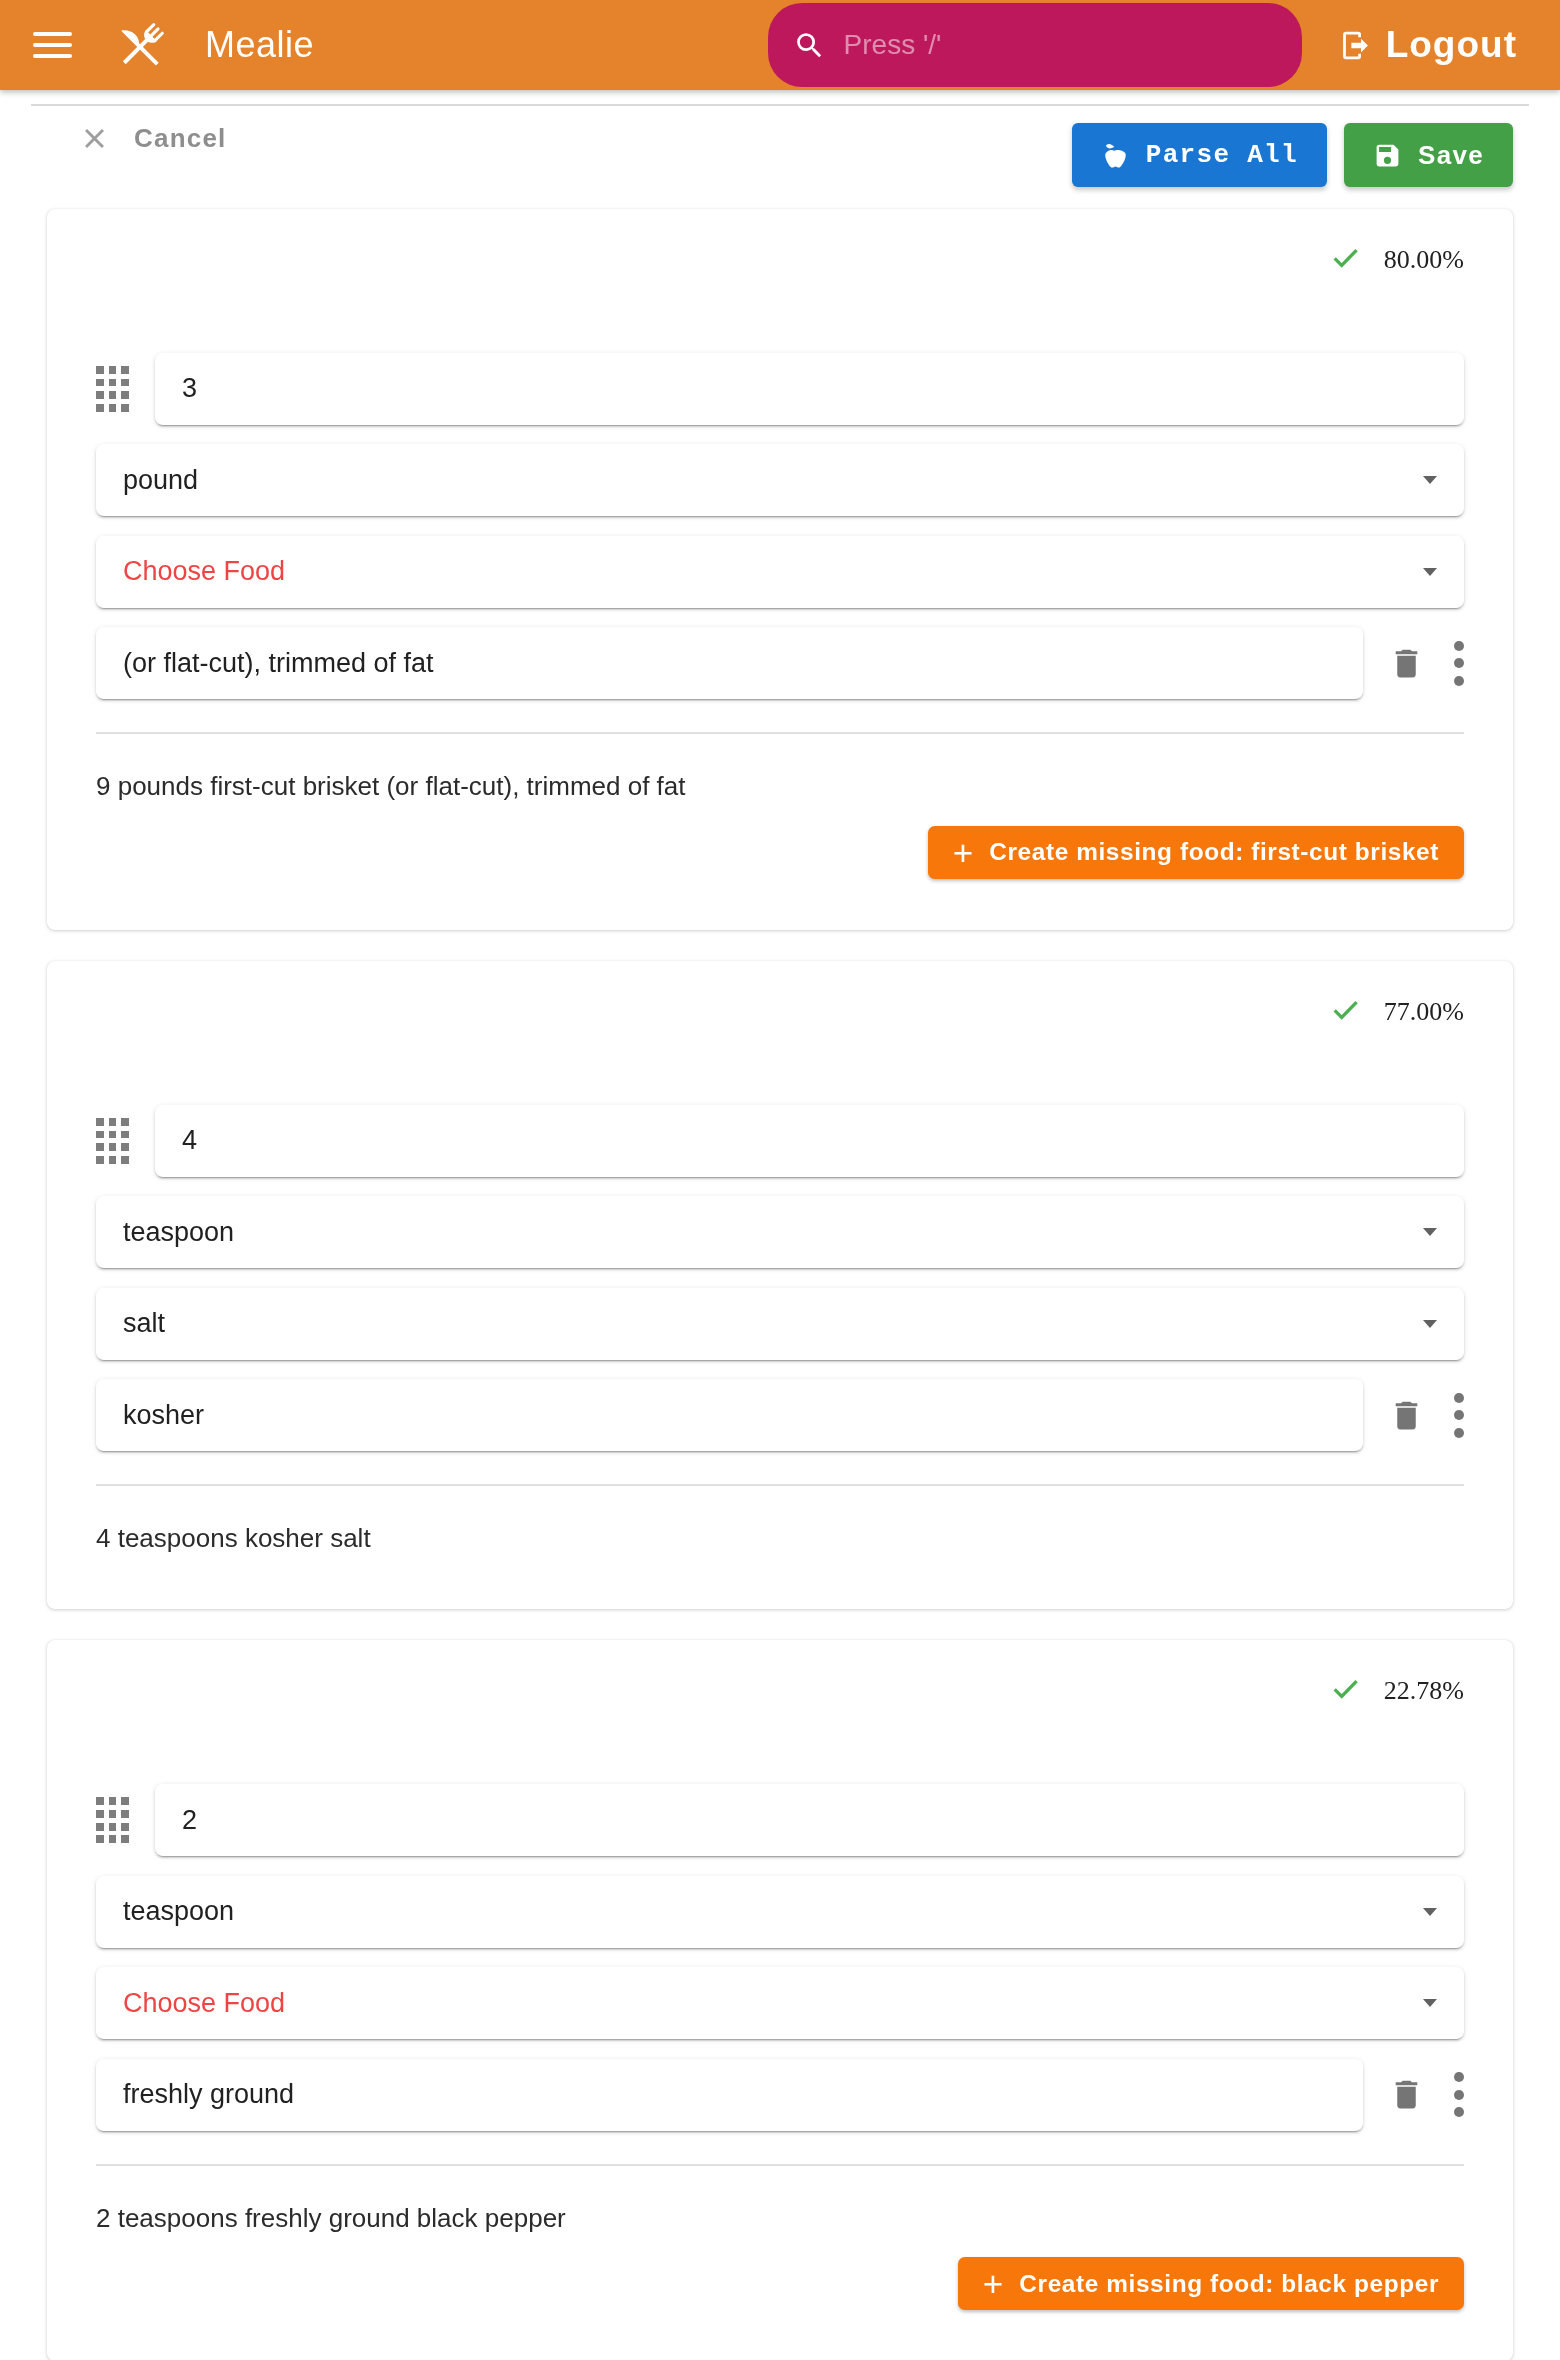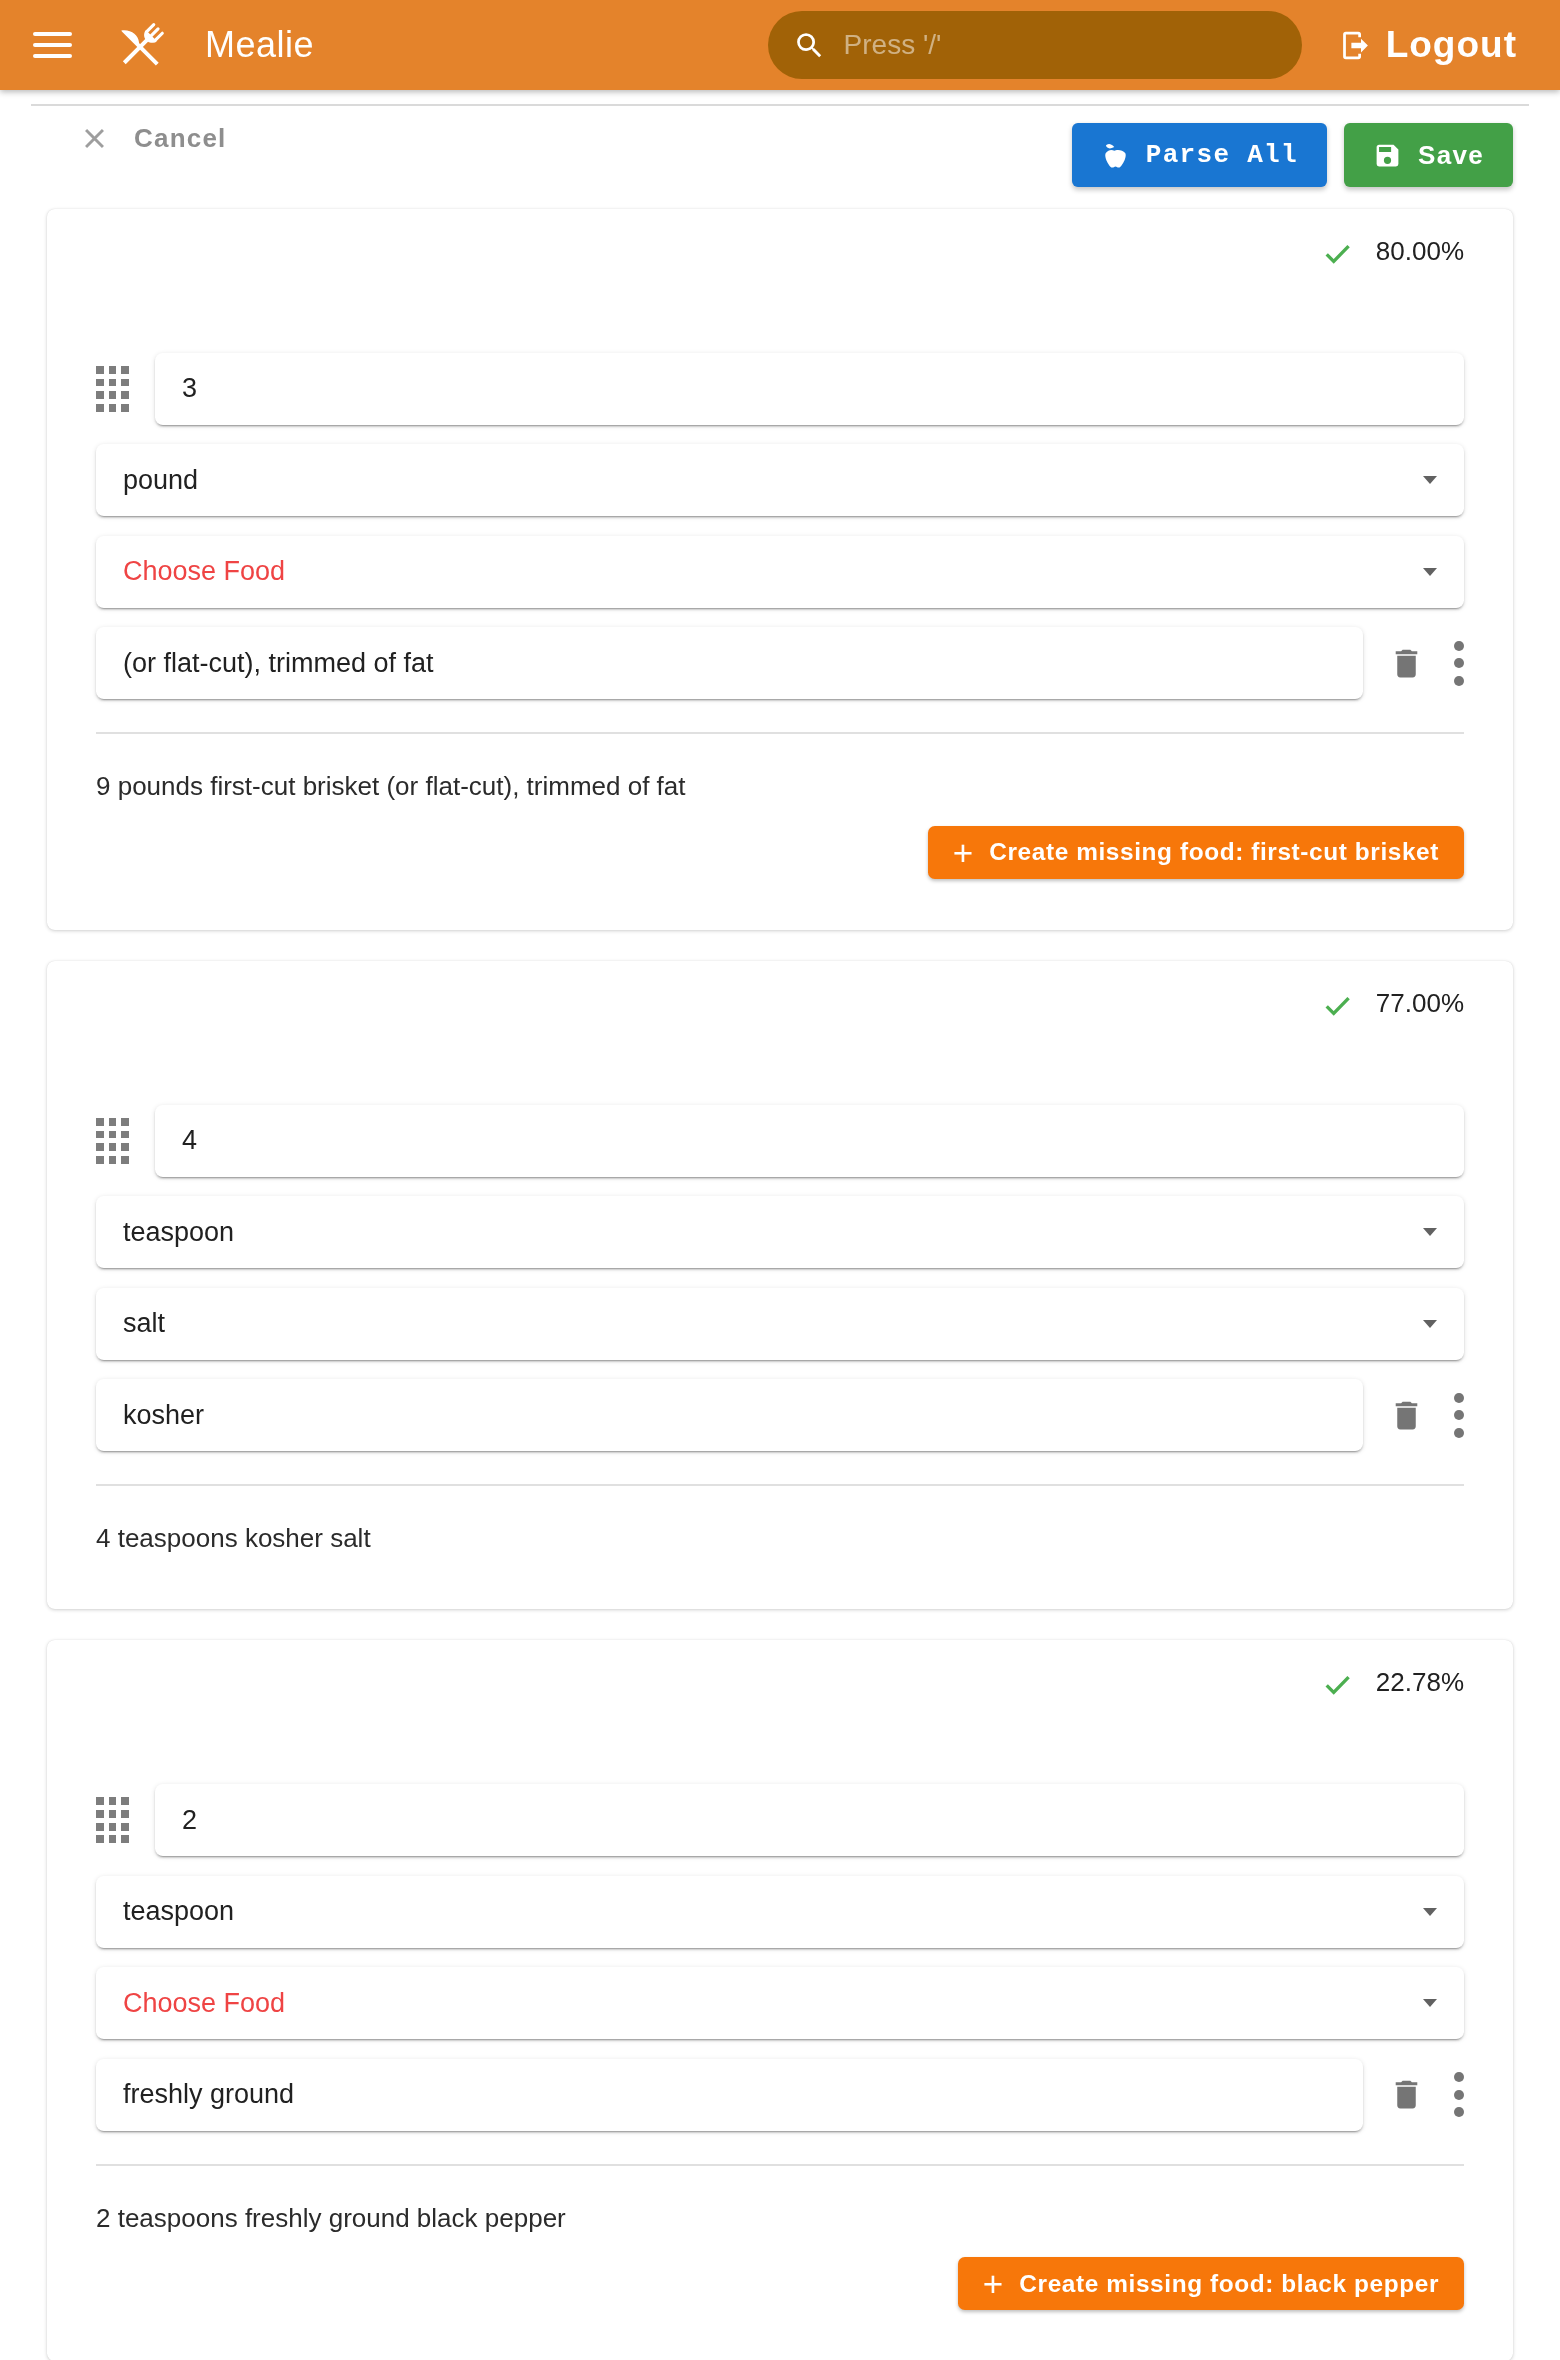--- a/index.html
+++ b/index.html
@@ -7,22 +7,22 @@
     font-family: "Liberation Sans", sans-serif; }
 
   
   .app-bar { height: 90px; background: #E4832B; display: flex; align-items: center;
     padding: 0 43px 0 33px; box-shadow: 0 2px 5.9px rgba(0,0,0,0.28); position: relative; z-index: 5; }
   .hamburger { width: 39px; display: flex; flex-direction: column; gap: 6.8px;
     background: none; border: none; cursor: pointer; padding: 3.9px 0; }
   .hamburger i { display: block; height: 3.9px; border-radius: 2px; background: #fff; }
   .logo { margin-left: 41px; display: flex; align-items: center; }
   .app-title { color: #fff; font-size: 36px; font-weight: 500; letter-spacing: 0.5px; margin-left: 35px; }
-  .search-pill { margin-left: auto; margin-right: 37px; width: 534px; height: 68px;
-    background: #a16207; border-radius: 34px; display: flex; align-items: center; padding: 0 25px; }
+  .search-pill { margin-left: auto; margin-right: 37px; width: 534px; height: 84px;
+    background: #be185d; border-radius: 34px; display: flex; align-items: center; padding: 0 25px; }
   .search-pill input { flex: 1; background: transparent; border: none; outline: none;
     color: #fff; font-size: 28px; margin-left: 17.6px; font-family: "Liberation Sans", sans-serif; }
   .search-pill input::placeholder { color: rgba(255,255,255,0.5); }
   .logout-btn { display: flex; align-items: center; gap: 13.7px; background: none; border: none;
     color: #fff; font-size: 37px; font-weight: 700; letter-spacing: 1px; cursor: pointer; }
 
   .top-rule { border: none; border-top: 2px solid #DADADA; margin: 13.7px 31px 0; }
 
   
   .toolbar { display: flex; align-items: flex-start; margin: 17.6px 47px 0; }
@@ -34,22 +34,22 @@
     padding: 0 29px; cursor: pointer; box-shadow: 0 2.9px 4.9px rgba(0,0,0,0.22);
     font-family: "Liberation Sans", sans-serif; }
   .btn.parse { background: #1976D2; margin-right: 17.6px; font-family: Liberation Mono, monospace; }
   .btn.save  { background: #43A047; }
 
   
   .cards { margin-top: 21.5px; }
   .card { margin: 0 47px 31px; background: #fff; border-radius: 7.8px;
     box-shadow: 0 1px 3.9px rgba(0,0,0,0.18), 0 0 1px rgba(0,0,0,0.12);
     padding: 27px 49px 51px; }
-  .conf-row { display: flex; align-items: flex-start; justify-content: flex-end; gap: 21px;
-    height: 39px; margin-bottom: 78px; }
+  .conf-row { display: flex; align-items: flex-end; justify-content: flex-end; gap: 21px;
+    height: 39px; margin-bottom: 78px; font-family: Liberation Serif, serif; }
   .conf-value { font-size: 26px; color: #212121; }
 
   .row { display: flex; align-items: center; }
   .qty-row { margin-bottom: 19.5px; }
   .drag-handle { width: 59px; display: flex; align-items: center; justify-content: flex-start;
     cursor: grab; background: none; border: none; }
   .drag-grid { display: grid; grid-template-columns: repeat(3, 7.8px); grid-auto-rows: 7.8px;
     gap: 4.9px; }
   .drag-grid i { background: #7D7D7D; }
 

